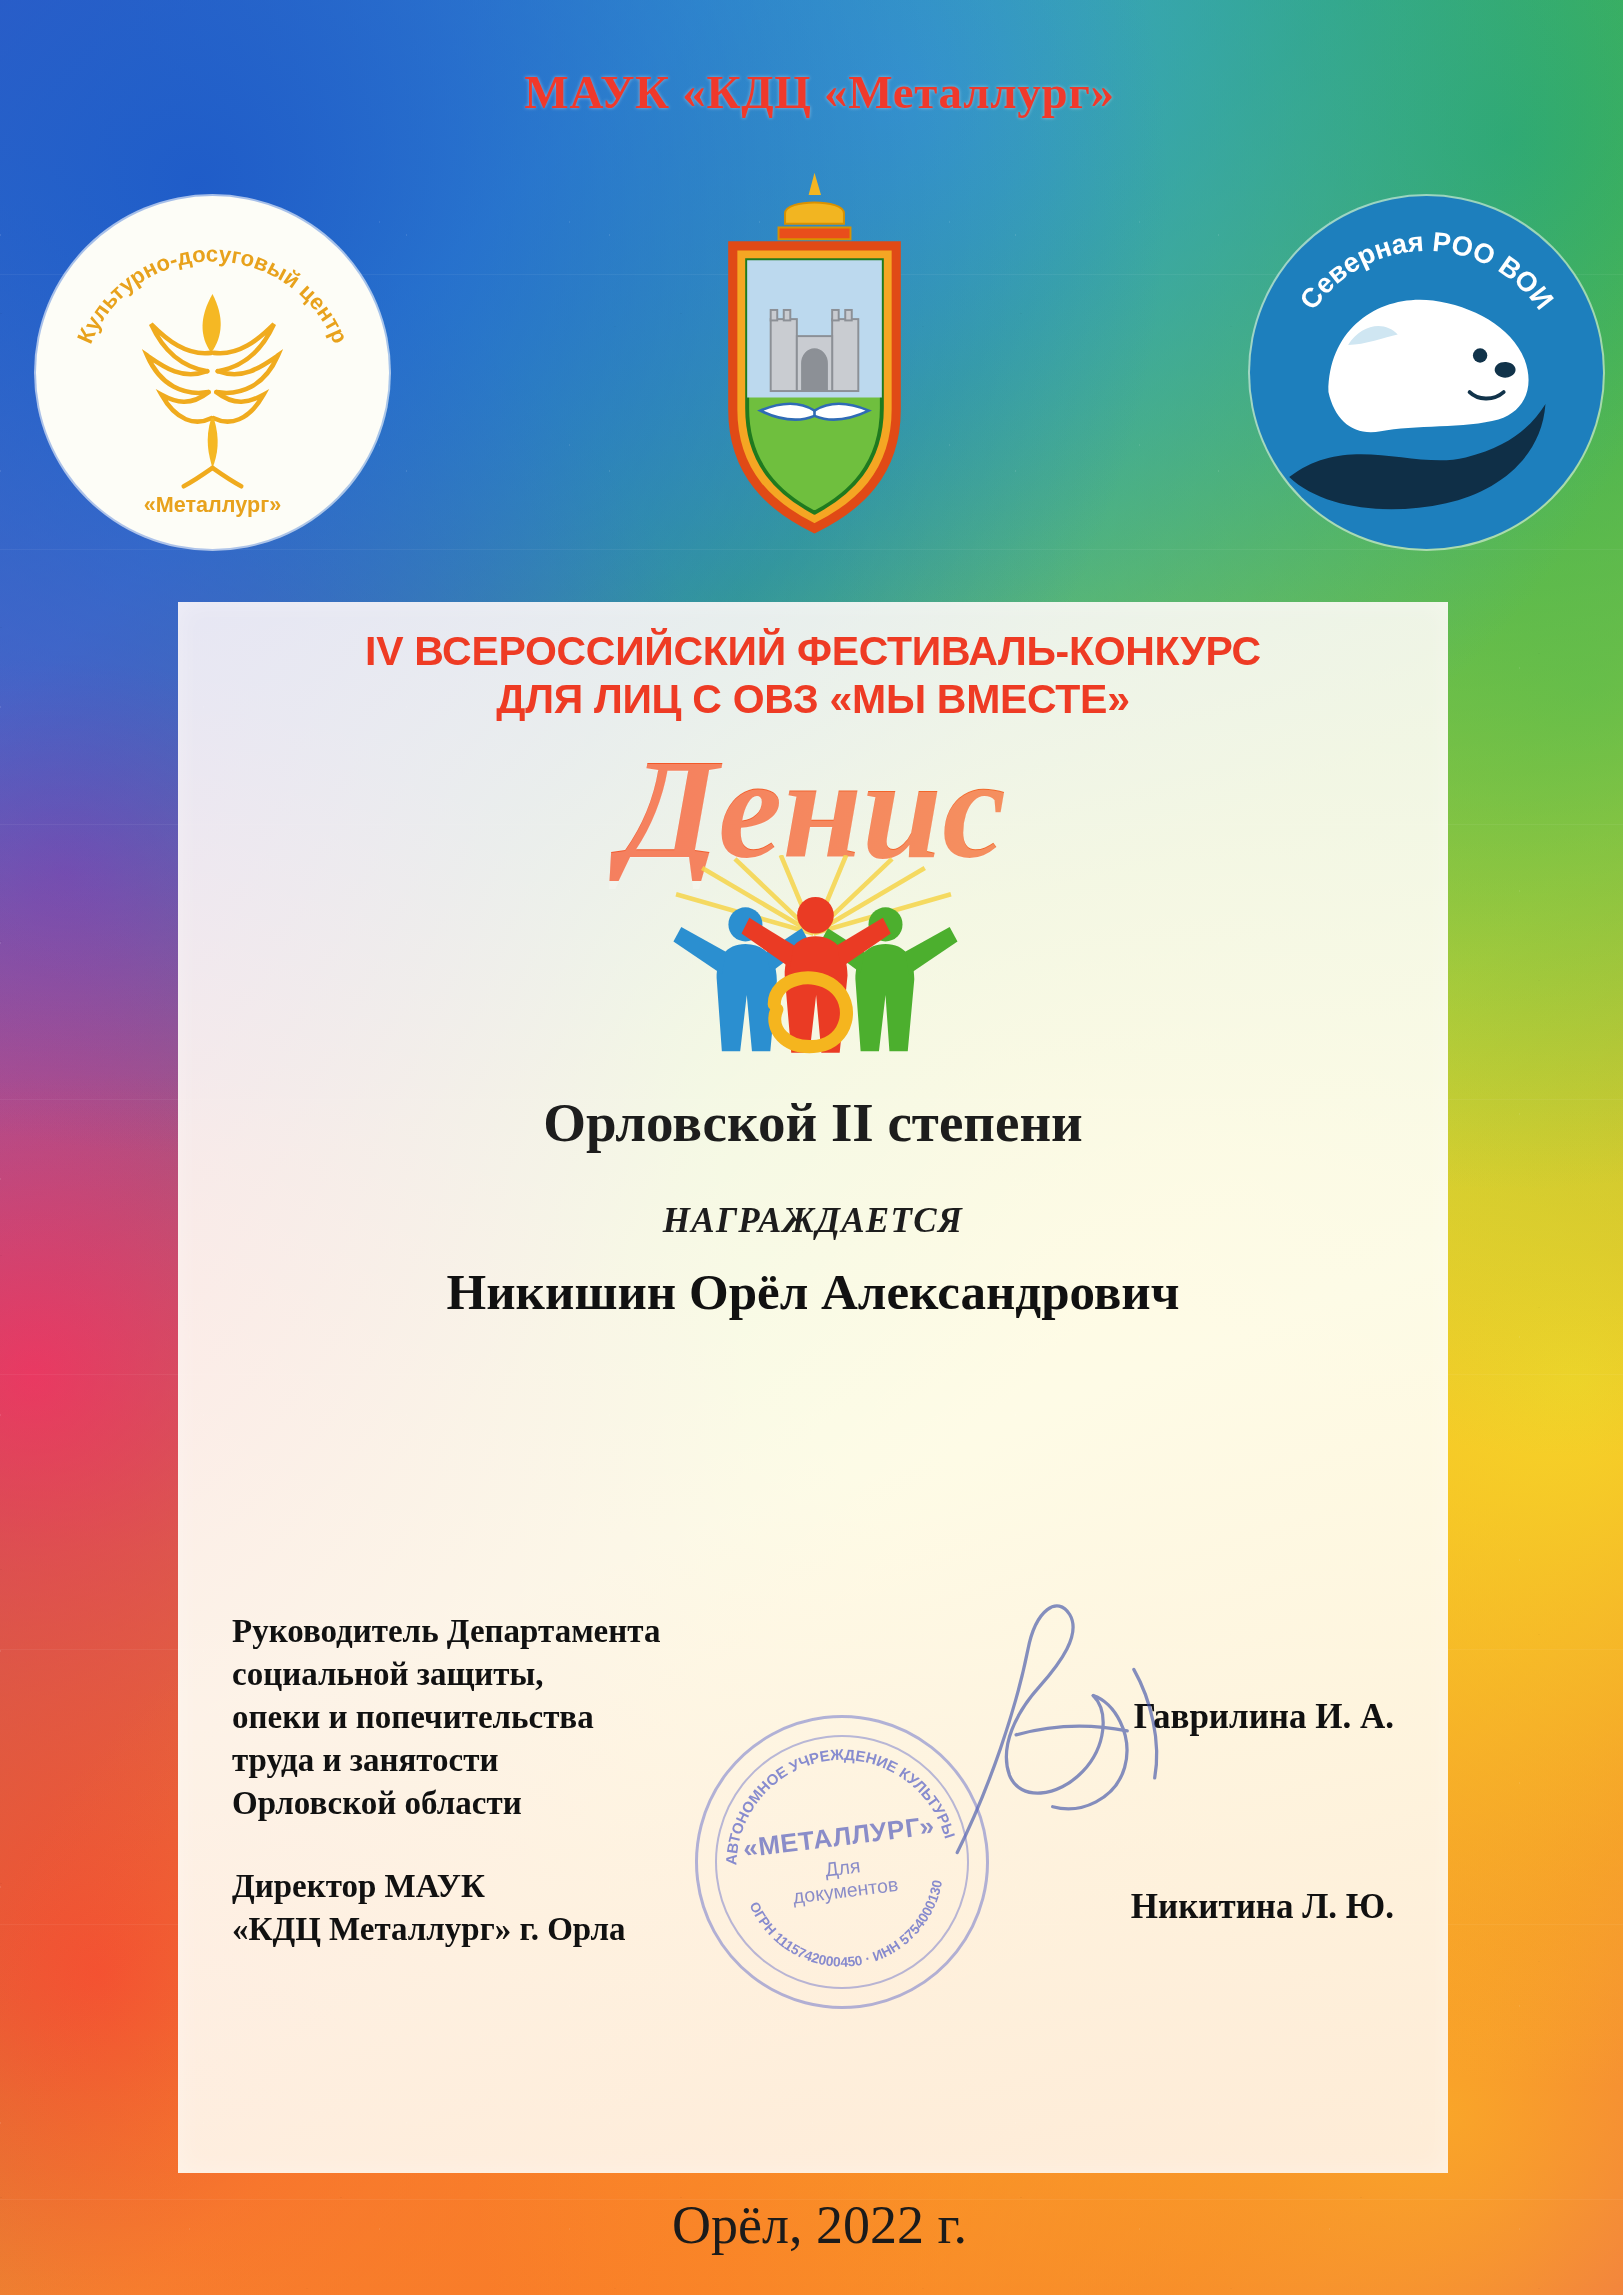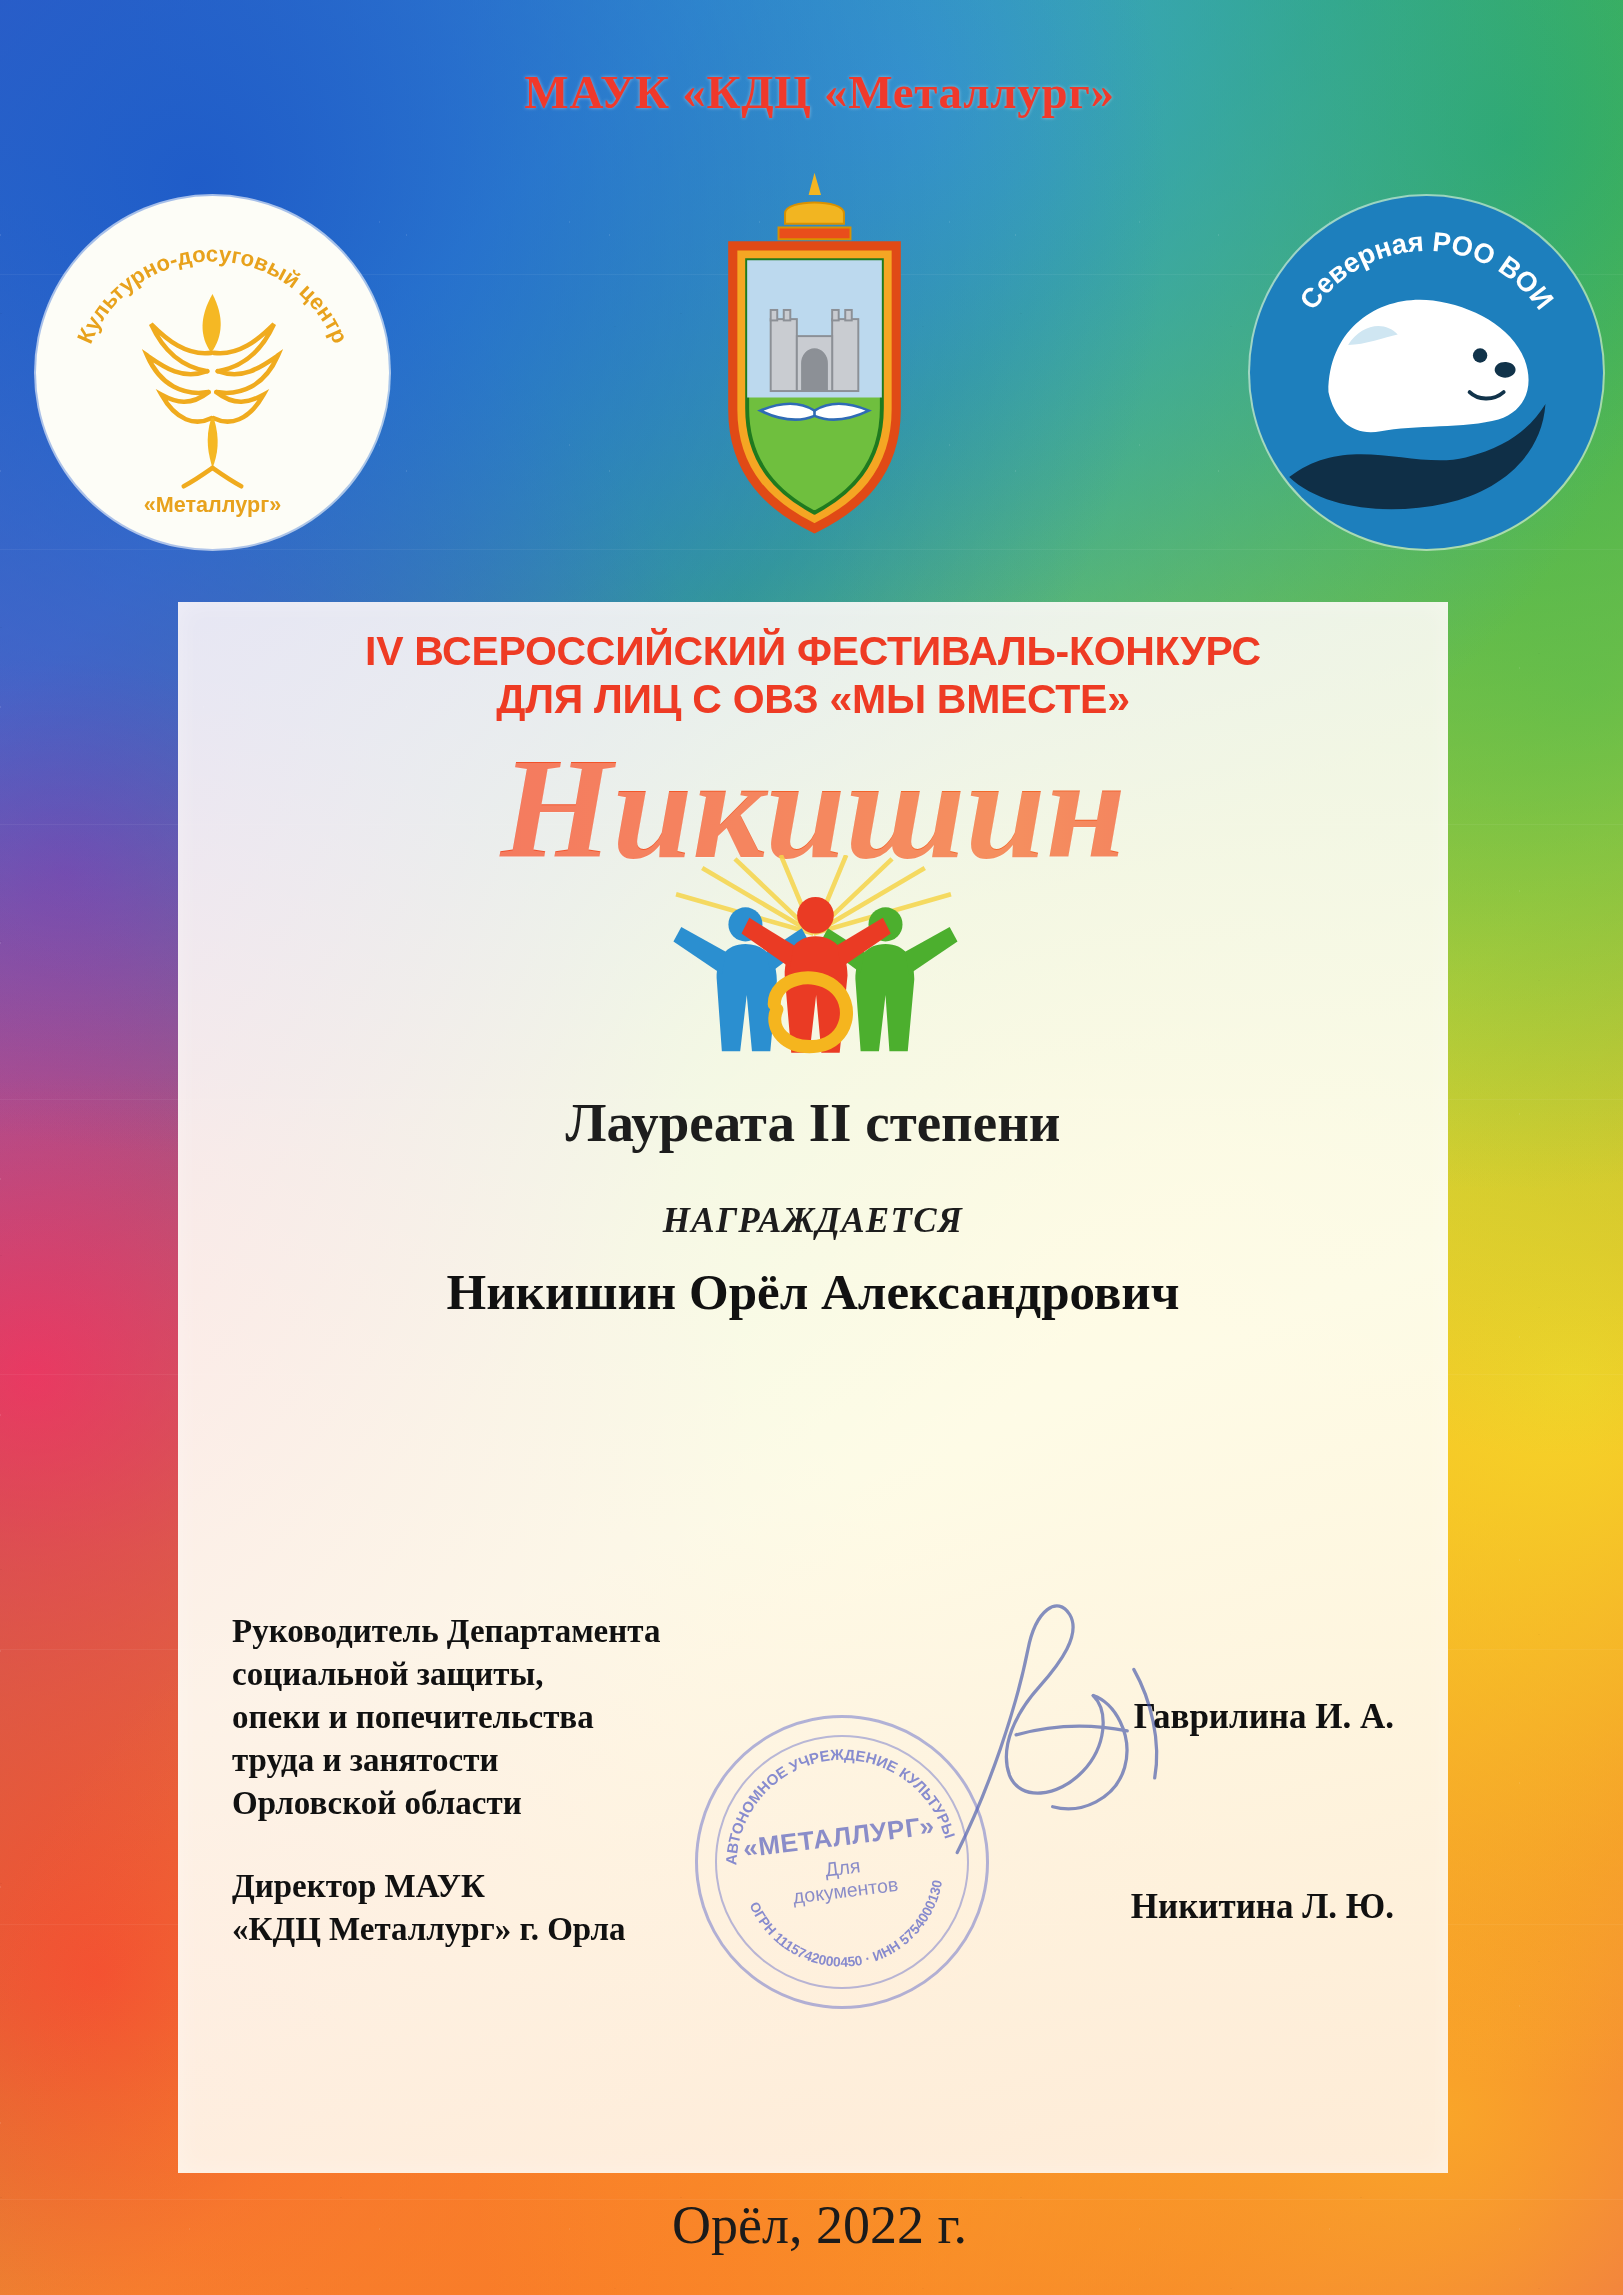--- a/index.html
+++ b/index.html
@@ -378,21 +378,21 @@
     </svg>
   </div>
 
   <div class="panel">
 
     <div class="fest-title">
       <div>IV ВСЕРОССИЙСКИЙ ФЕСТИВАЛЬ-КОНКУРС</div>
       <div>ДЛЯ ЛИЦ С ОВЗ «МЫ ВМЕСТЕ»</div>
     </div>
 
-    <div class="diplom-word">Никишин</div>
+    <div class="diplom-word">Денис</div>
 
     <div class="emblem">
       <svg viewBox="0 0 560 330" width="367" height="216">
 
         <g stroke="#f6d54a" stroke-width="7" opacity=".85">
           <line x1="280" y1="120" x2="110" y2="20"></line>
           <line x1="280" y1="120" x2="160" y2="6"></line>
           <line x1="280" y1="120" x2="230" y2="0"></line>
           <line x1="280" y1="120" x2="330" y2="0"></line>
           <line x1="280" y1="120" x2="400" y2="6"></line>
@@ -419,21 +419,21 @@
           <circle cx="283" cy="92" r="28"></circle>
           <path d="M283,124 C316,124 332,150 332,184 L320,302 L292,302 L284,214 L274,302 L246,302 L236,184 C236,150 252,124 283,124 Z"></path>
           <path d="M250,138 L182,96 L170,120 L244,172 Z"></path>
           <path d="M316,138 L386,96 L398,120 L322,172 Z"></path>
         </g>
 
         <path d="M220,228 C220,188 280,176 310,200 C346,228 332,286 286,292 C236,298 212,264 224,236" fill="none" stroke="#f5b51e" stroke-width="20" stroke-linecap="round"></path>
       </svg>
     </div>
 
-    <div class="degree">Лауреата II степени</div>
+    <div class="degree">Орловской II степени</div>
     <div class="awarded-label">НАГРАЖДАЕТСЯ</div>
     <div class="recipient">Никишин Орёл Александрович</div>
 
     <div class="sign-block sign-1">
       <div class="sign-row">
         <div class="sign-left">
           <div>Руководитель Департамента</div>
           <div>социальной защиты,</div>
           <div>опеки и попечительства</div>
           <div>труда и занятости</div>

